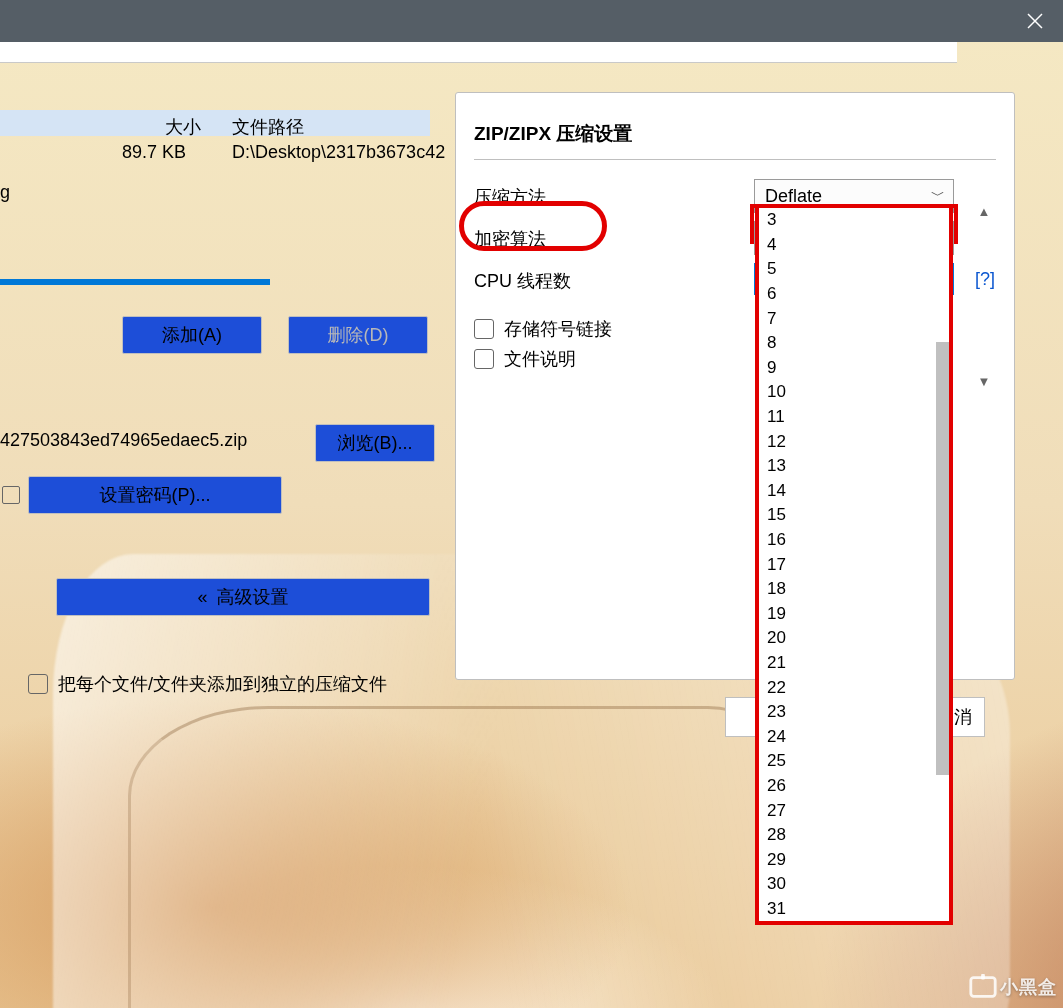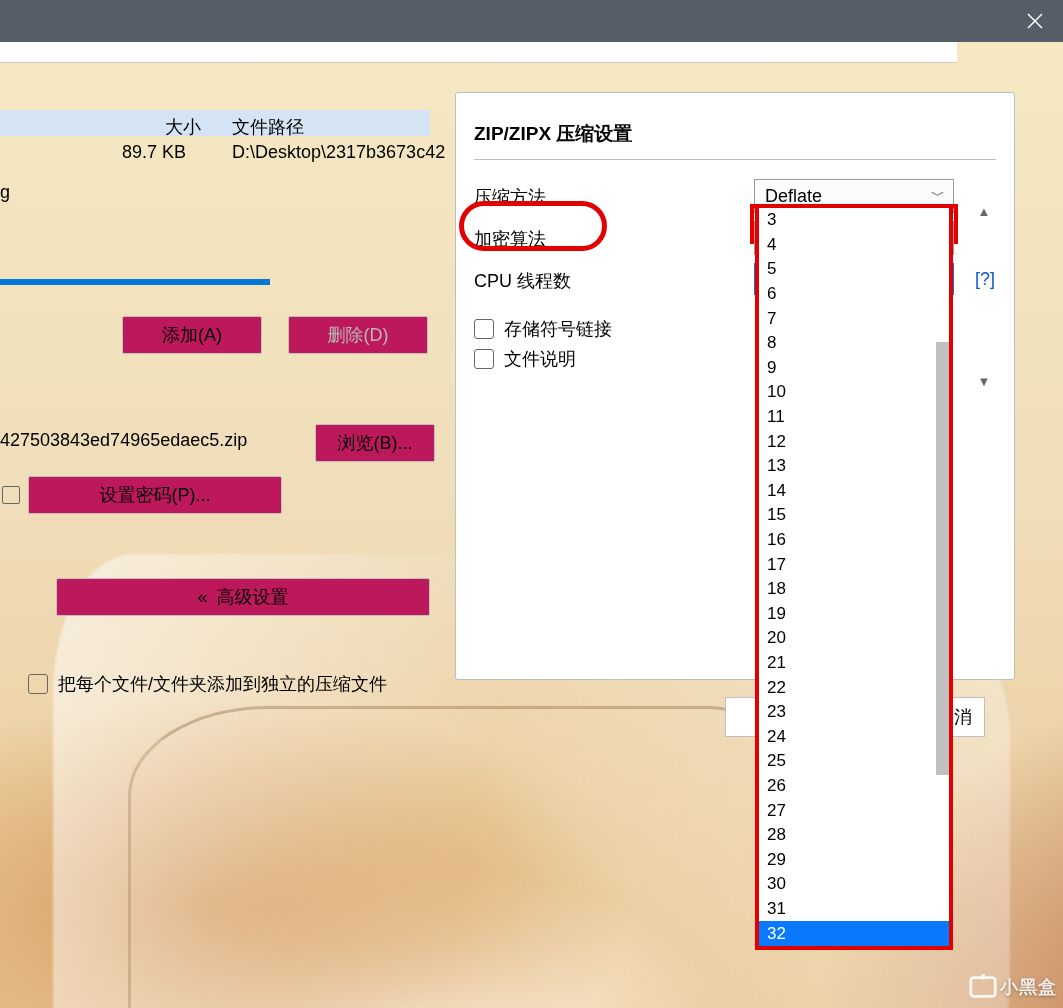--- a/index.html
+++ b/index.html
@@ -96,21 +96,21 @@
       background: #0078d7;
     }
 
     .btnrow1 {
       position: absolute;
       left: 0; top: 274px; width: 430px; height: 36px;
     }
     .btn {
       display: inline-flex;
       align-items: center; justify-content: center;
-      background: #be185d;
+      background: #1d4ed8;
       border: 1px solid #bfbfbf;
       font-size: 18px;
       height: 38px;
       border-radius: 2px;
     }
     .btn.disabled { color: #b8b8b8; }
     .btn-add { position: absolute; left: 122px; width: 140px; }
     .btn-del { position: absolute; left: 288px; width: 140px; }
 
     .filename {
@@ -432,21 +432,20 @@
       <div class="item">22</div>
       <div class="item">23</div>
       <div class="item">24</div>
       <div class="item">25</div>
       <div class="item">26</div>
       <div class="item">27</div>
       <div class="item">28</div>
       <div class="item">29</div>
       <div class="item">30</div>
       <div class="item">31</div>
-      <div class="item sel">32</div>
     </div>
   <div class="scroll"></div>
 </div>
 
 <div class="watermark">
   <span class="logo">
     <svg viewBox="0 0 32 32">
       <rect x="3" y="6" width="26" height="20" rx="3" fill="none" stroke="rgba(255,255,255,.85)" stroke-width="3"></rect>
       <rect x="14" y="2" width="4" height="6" rx="1" fill="rgba(255,255,255,.85)"></rect>
     </svg>

